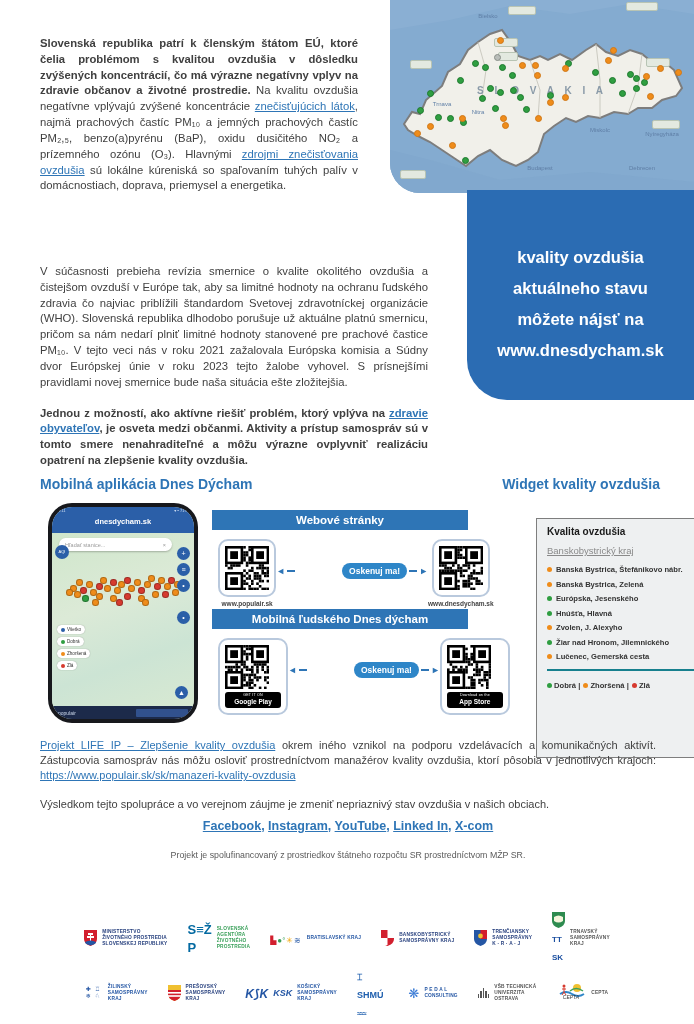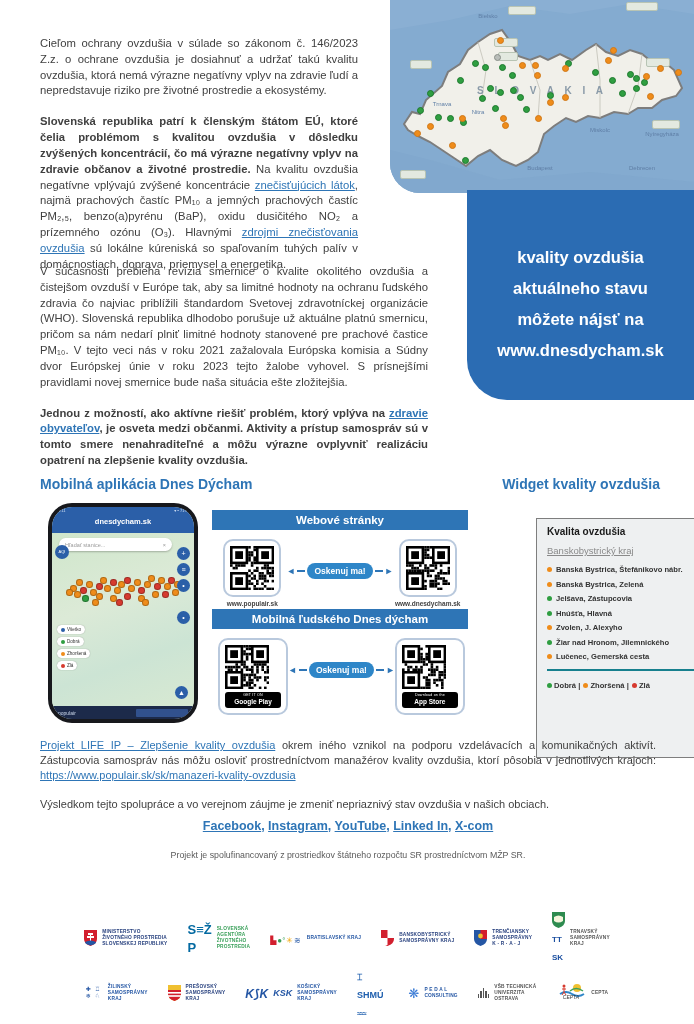--- a/index.html
+++ b/index.html
@@ -52,21 +52,21 @@
   
   .qr-wrap{position:absolute;left:212px;top:510px;width:256px;}
   .qr-banner{background:#2e75b6;color:#fff;font-weight:bold;font-size:11.5px;text-align:center;
              padding:4px 0;}
   .qr-row{display:flex;align-items:flex-start;justify-content:space-between;padding:9px 6px 2px 6px;}
   .qr-box{border:2px solid #b9c9dd;border-radius:10px;padding:5px;background:#fff;text-align:center;}
   .qr-col{display:flex;flex-direction:column;align-items:center;width:86px;}
   .qr-url{font-size:6.5px;color:#444;margin-top:3px;font-weight:bold;}
   .scan-mid{display:flex;align-items:center;gap:2px;margin-top:24px;}
   .scan-pill{background:#2e86c8;color:#fff;font-weight:bold;font-size:8.5px;border-radius:9px;
-             padding:3px 7px;white-space:nowrap;}
+             padding:3px 7px;white-space:nowrap;margin-left:45px;}
   .scan-arrow{color:#2e75b6;font-size:9px;}
   .scan-line{width:8px;height:2px;background:#2e75b6;}
   .store-badge{margin-top:3px;background:#000;border-radius:3px;color:#fff;width:56px;padding:2px 0 2.5px 0;
                line-height:1.1;}
   .store-pre{font-size:3.6px;letter-spacing:.2px;}
   .store-name{font-size:6.5px;font-weight:bold;}
   
   .widget{position:absolute;left:536px;top:518px;width:172px;height:240px;background:#eef0f1;
           border:1.2px solid #7e7e7e;box-sizing:border-box;padding:7px 10px;}
   .w-title{font-size:10px;font-weight:bold;color:#1a1a1a;}
@@ -189,21 +189,20 @@
   </div>
 
   <div class="blue-panel" id="promo-panel">
       <div>kvality ovzdušia</div>
       <div>aktuálneho stavu</div>
       <div>môžete nájsť na</div>
       <div>www.dnesdycham.sk</div>
     </div>
 
   <div class="col-narrow">
-    <p class="para"><span>Cieľom ochrany ovzdušia v súlade so zákonom č. 146/2023 Z.z. o ochrane ovzdušia  je dosiahnuť a udržať takú kvalitu ovzdušia, ktorá nemá výrazne negatívny vplyv na zdravie ľudí a nepredstavuje riziko pre životné prostredie a ekosystémy.</span></p>
     <p class="para"><span style="font-weight: bold;">Slovenská republika patrí k členským štátom EÚ, ktoré čelia problémom s kvalitou ovzdušia v dôsledku zvýšených koncentrácií, čo má výrazne negatívny vplyv na zdravie občanov a životné prostredie. </span><span>Na kvalitu ovzdušia negatívne vplývajú zvýšené koncentrácie </span><span class="lnk">znečisťujúcich látok</span><span>, najmä prachových častíc PM₁₀ a jemných prachových častíc PM₂,₅, benzo(a)pyrénu (BaP), oxidu dusičitého NO₂ a prízemného ozónu (O₃). Hlavnými </span><span class="lnk">zdrojmi znečisťovania ovzdušia</span><span> sú lokálne kúreniská so spaľovaním tuhých palív v domácnostiach, doprava, priemysel a energetika.</span></p>
   </div>
   <div class="col-wide">
     <p class="para"><span>V súčasnosti prebieha revízia smernice o kvalite okolitého ovzdušia a čistejšom ovzduší v Európe tak, aby sa limitné hodnoty na ochranu ľudského zdravia čo najviac priblížili štandardom Svetovej zdravotníckej organizácie (WHO). Slovenská republika dlhodobo porušuje už aktuálne platnú smernicu, pričom sa nám nedarí plniť limitné hodnoty stanovené pre prachové častice PM₁₀. V tejto veci nás v roku 2021 zažalovala Európska komisia a Súdny dvor Európskej únie v roku 2023 tejto žalobe vyhovel. S prísnejšími pravidlami novej smernice bude naša situácia ešte zložitejšia.</span></p>
     <p class="para"><span style="font-weight: bold;">Jednou z možností, ako aktívne riešiť problém, ktorý vplýva na </span><span class="lnk" style="font-weight: bold;">zdravie obyvateľov</span><span style="font-weight: bold;">, je osveta medzi občanmi. Aktivity a prístup samospráv sú v tomto smere nenahraditeľné a môžu výrazne ovplyvniť realizáciu opatrení na zlepšenie kvality ovzdušia.</span></p>
   </div>
 
   <div class="sec-head left">Mobilná aplikácia Dnes Dýcham</div>
   <div class="sec-head right">Widget kvality ovzdušia</div>
 
@@ -680,21 +679,21 @@
         <div class="w-item">
           <span class="w-dot" style="background:#ef8c1a"></span>
           <span>Banská Bystrica, Štefánikovo nábr.</span>
         </div>
         <div class="w-item">
           <span class="w-dot" style="background:#ef8c1a"></span>
           <span>Banská Bystrica, Zelená</span>
         </div>
         <div class="w-item">
           <span class="w-dot" style="background:#2f9e41"></span>
-          <span>Jelšava, Zástupcovia</span>
+          <span>Európska, Jesenského</span>
         </div>
         <div class="w-item">
           <span class="w-dot" style="background:#2f9e41"></span>
           <span>Hnúšťa, Hlavná</span>
         </div>
         <div class="w-item">
           <span class="w-dot" style="background:#ef8c1a"></span>
           <span>Zvolen, J. Alexyho</span>
         </div>
         <div class="w-item">

